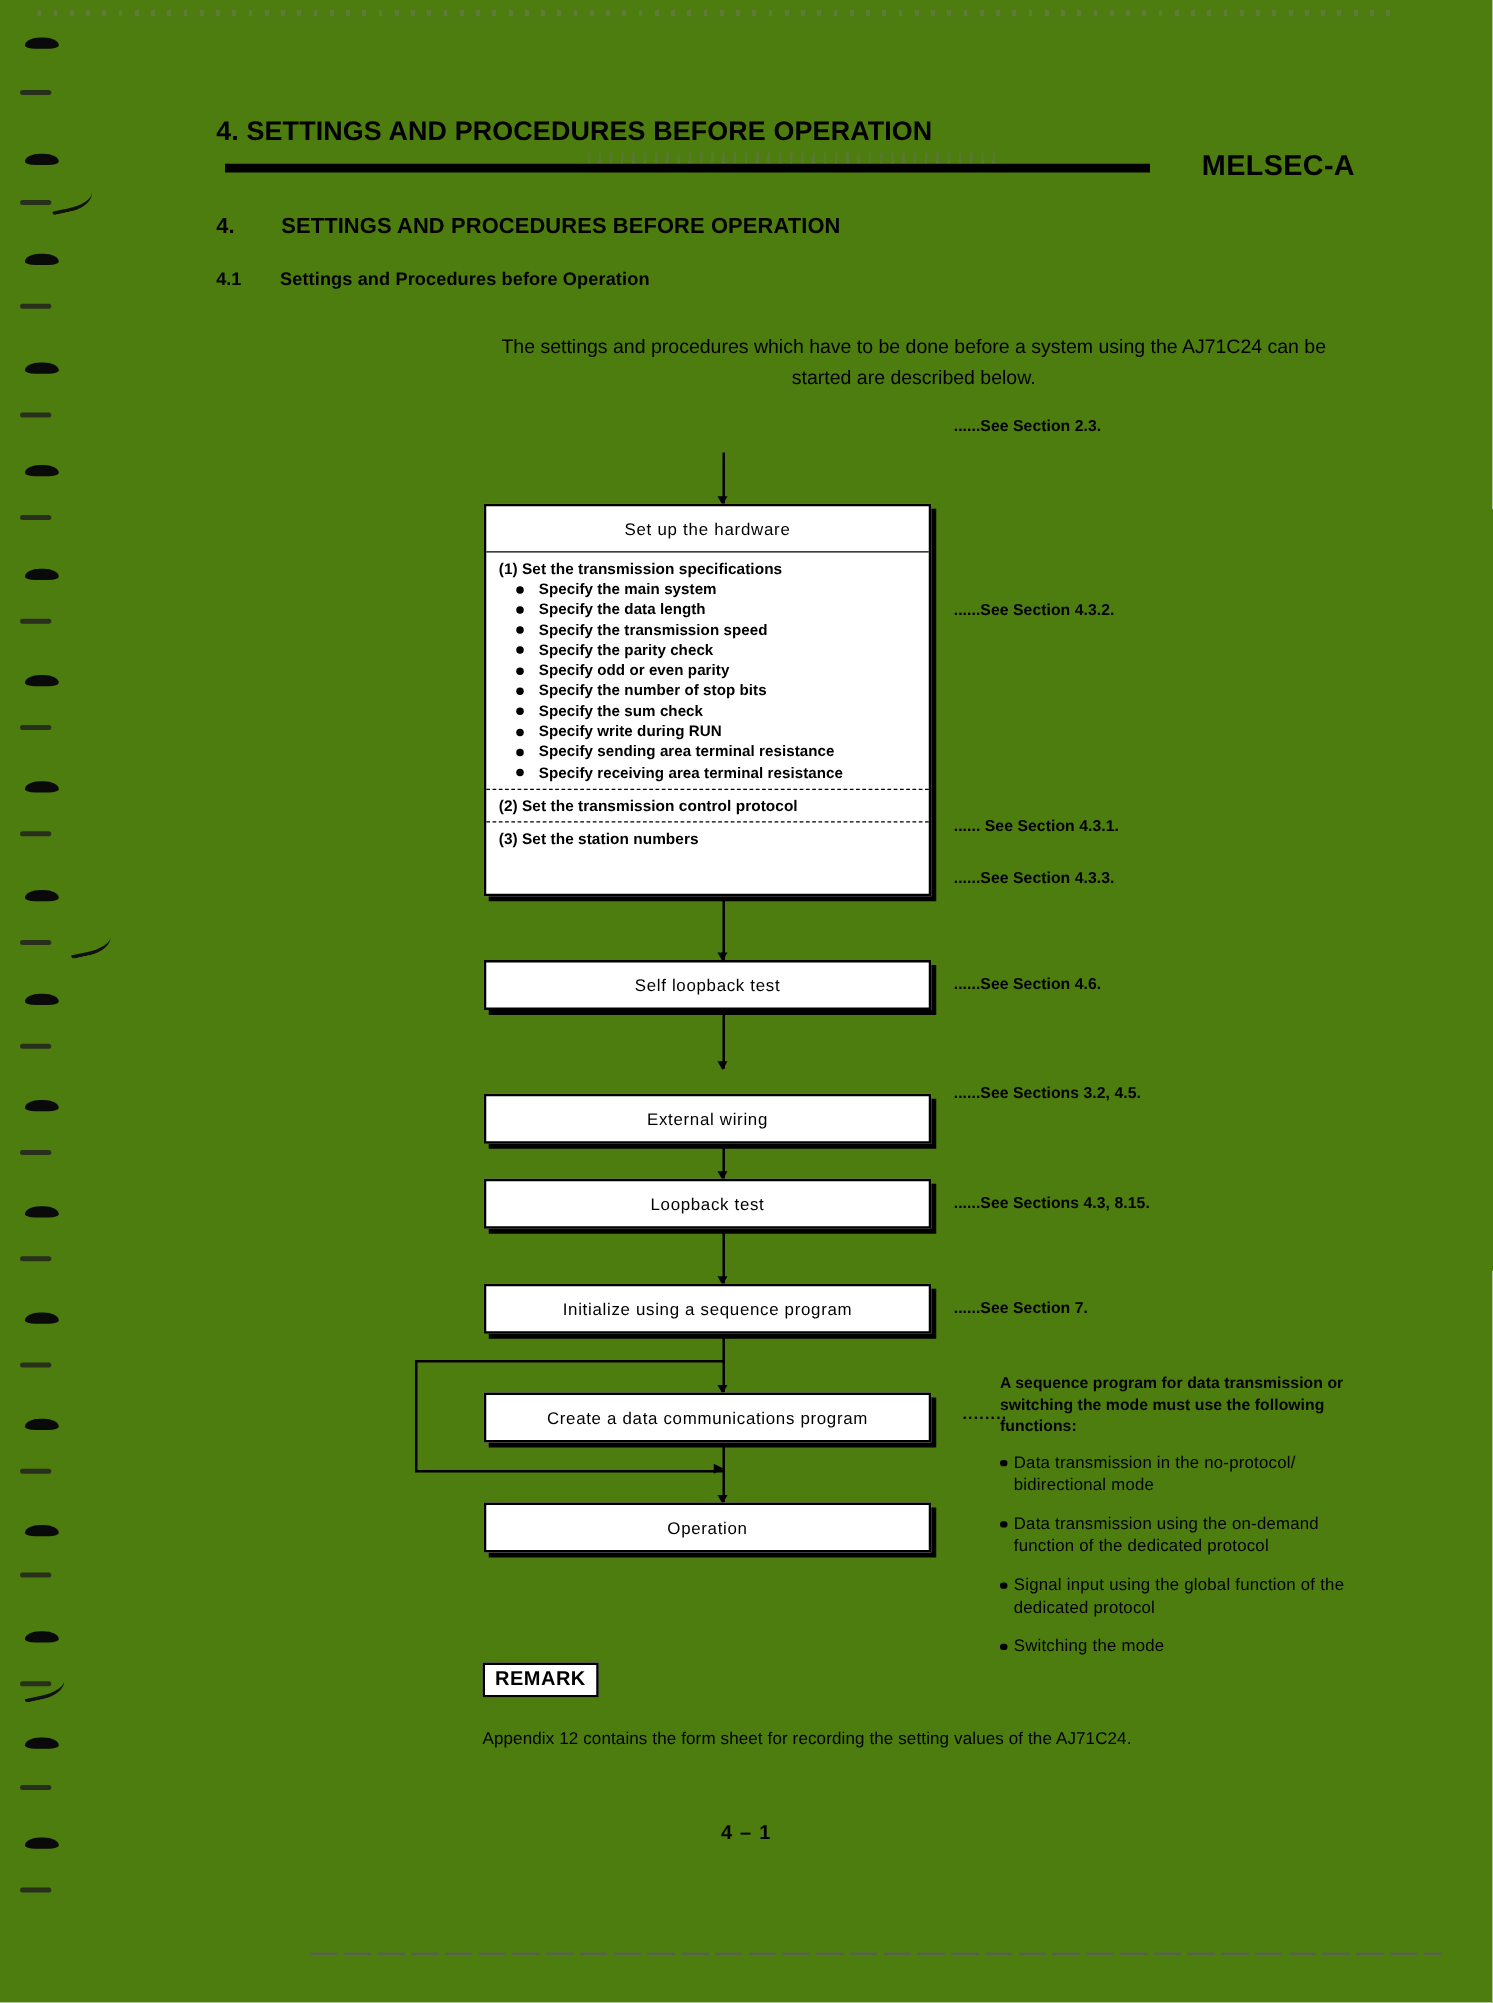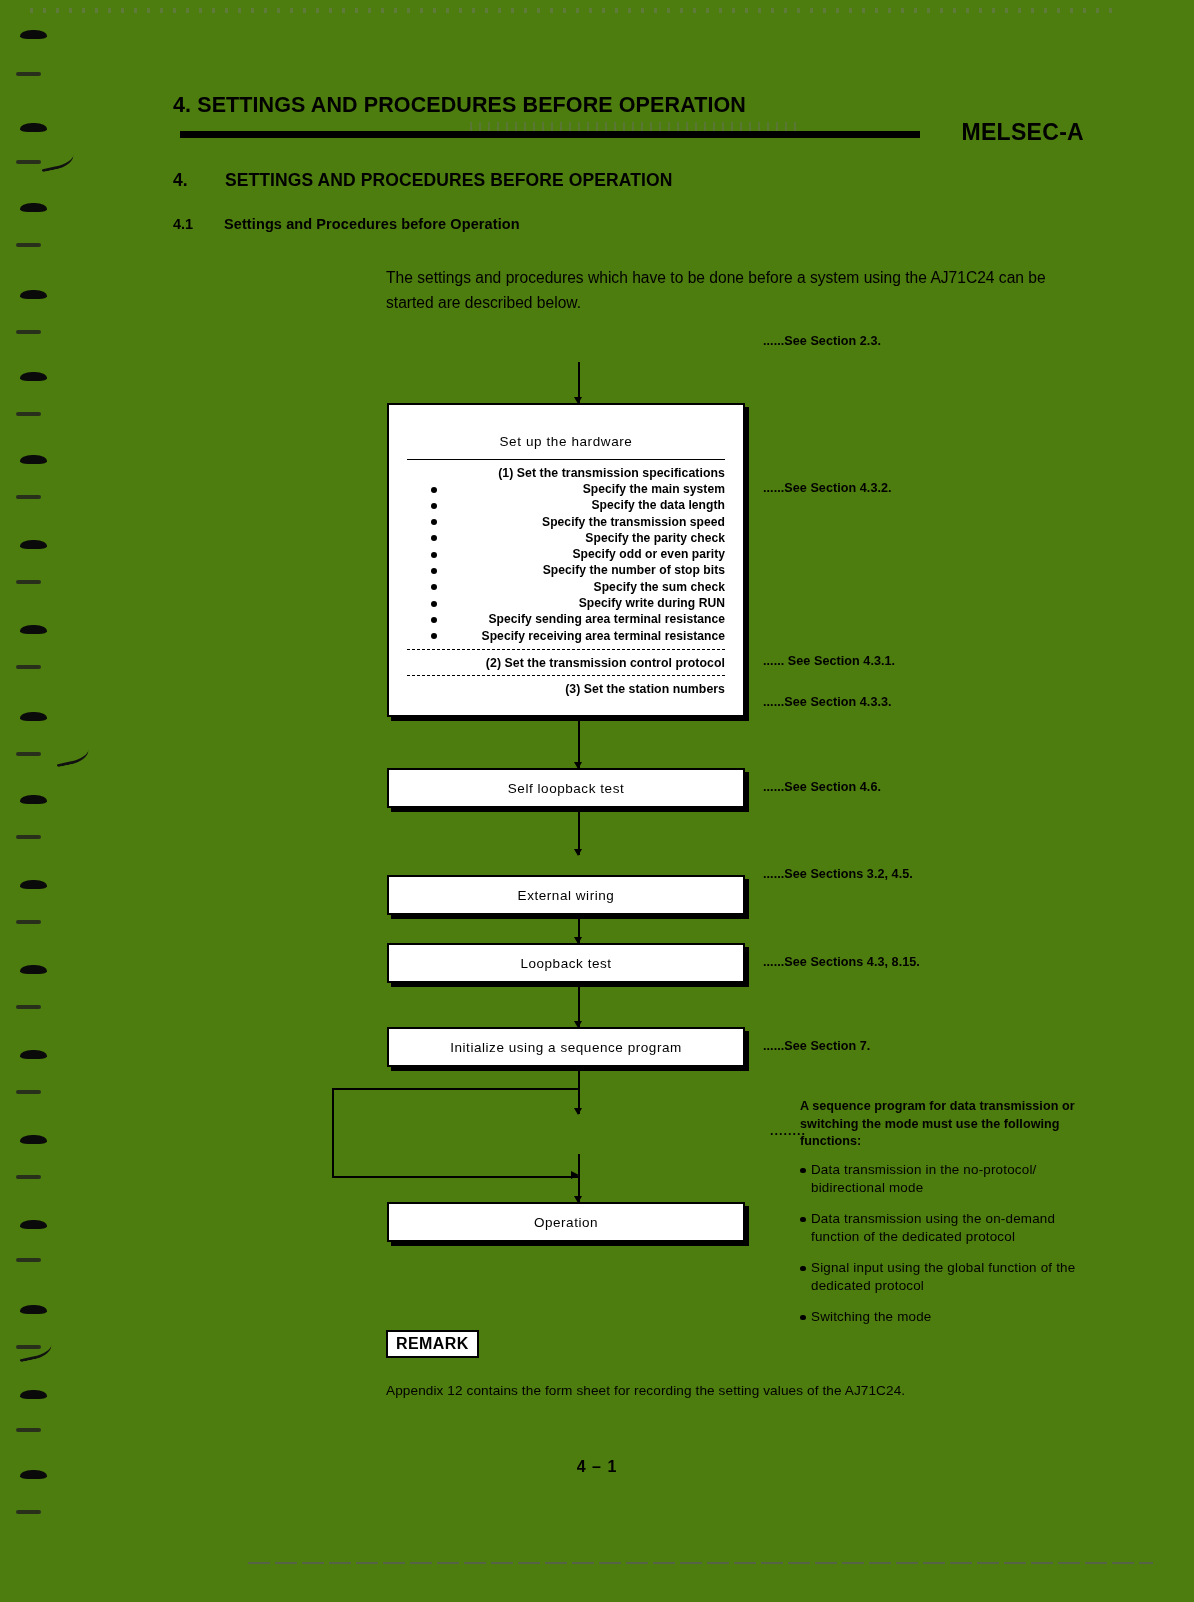--- a/index.html
+++ b/index.html
@@ -120,20 +120,21 @@
     font-weight: bold;
     letter-spacing: .1px;
   }
 
   .intro {
     position: absolute;
     left: 386px; top: 265px;
     width: 690px;
     font-size: 15.6px;
     line-height: 25px;
+    text-align: center;
   }
 
   
   .fbox {
     position: absolute;
     box-sizing: border-box;
     background: #fff;
     border: 2px solid #000;
     box-shadow: 4px 4px 0 0 #000;
   }
@@ -147,22 +148,21 @@
   .fbox.simple {
     display: flex;
     align-items: center;
     justify-content: center;
   }
 
   
   #box-hardware {
     left: 387px; top: 403px;
     width: 358px; height: 314px;
-    padding: 18px;
-    text-align: right;
+    padding: 0;
   }
   .hw-head {
     height: 36px;
     display: flex;
     align-items: center;
     justify-content: center;
     border-bottom: 1.5px solid #000;
     font-size: 13.5px;
     letter-spacing: .6px;
   }
@@ -432,20 +432,23 @@
   <div class="fbox simple" id="box-loopback">
     <span class="fbox-label">Loopback test</span>
   </div>
   <div class="ref" style="left:763px; top:955px;">......See Sections 4.3, 8.15.</div>
 
   <div class="fbox simple" id="box-initseq">
     <span class="fbox-label">Initialize using a sequence program</span>
   </div>
   <div class="ref" style="left:763px; top:1039px;">......See Section 7.</div>
 
+  <div class="fbox simple" id="box-createcom">
+    <span class="fbox-label">Create a data communications program</span>
+  </div>
 
   <div class="fbox simple" id="box-operation">
     <span class="fbox-label">Operation</span>
   </div>
 
   <div id="annot-dots">........</div>
   <div id="annot-block">
     <div class="annot-lead">A sequence program for data transmission or switching the mode must use the following functions:</div>
     <ul class="annot-list" id="annot-list">
         <li>Data transmission in the no-protocol/ bidirectional mode</li>

